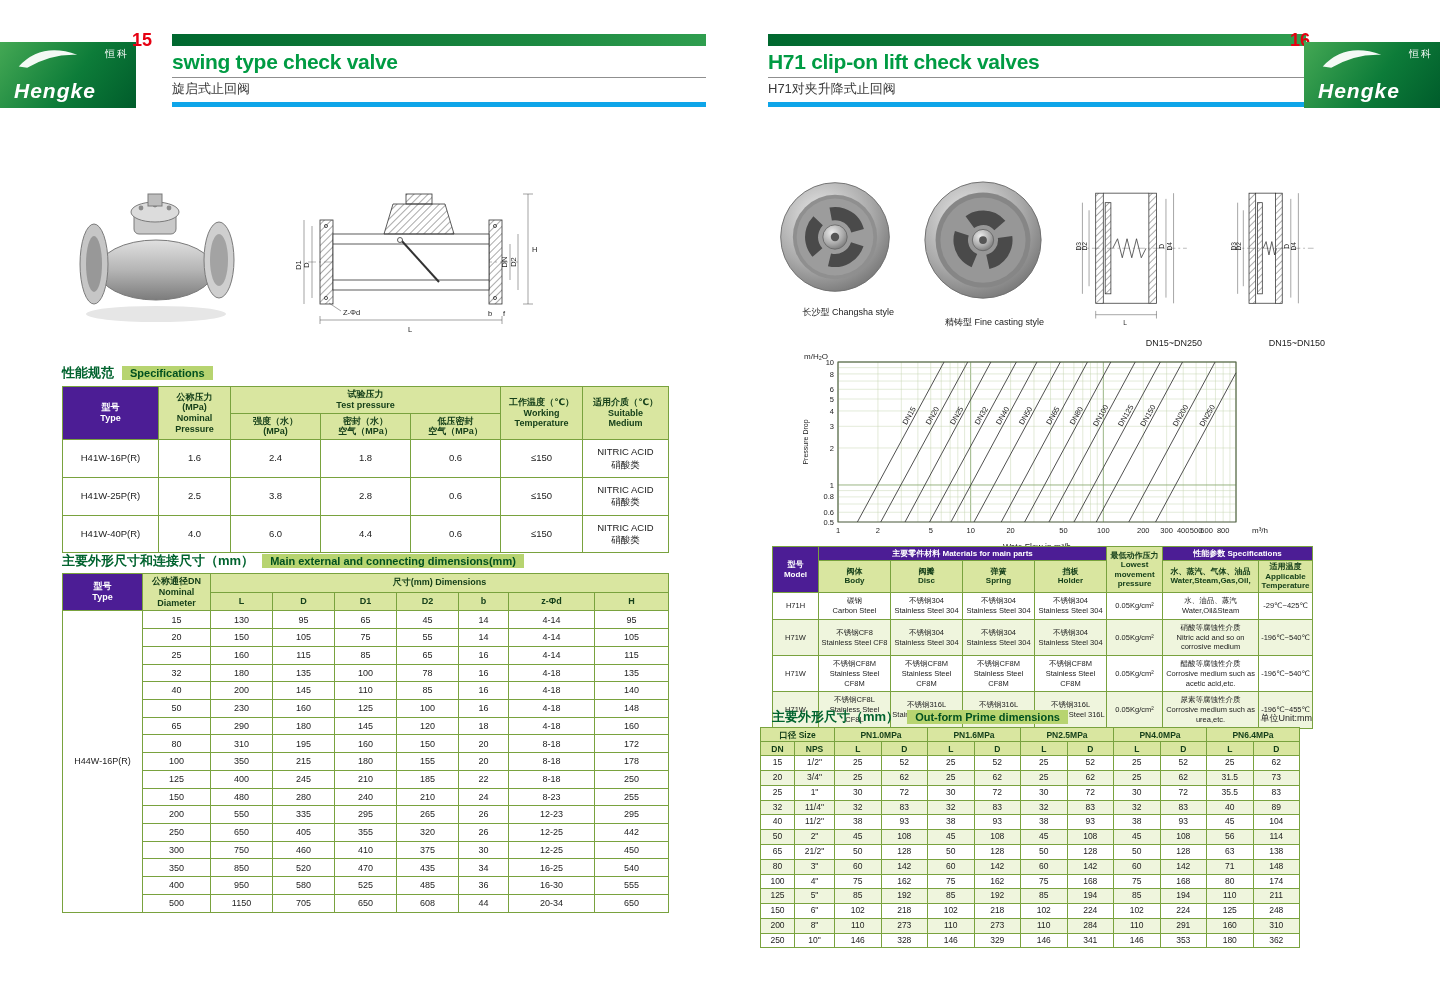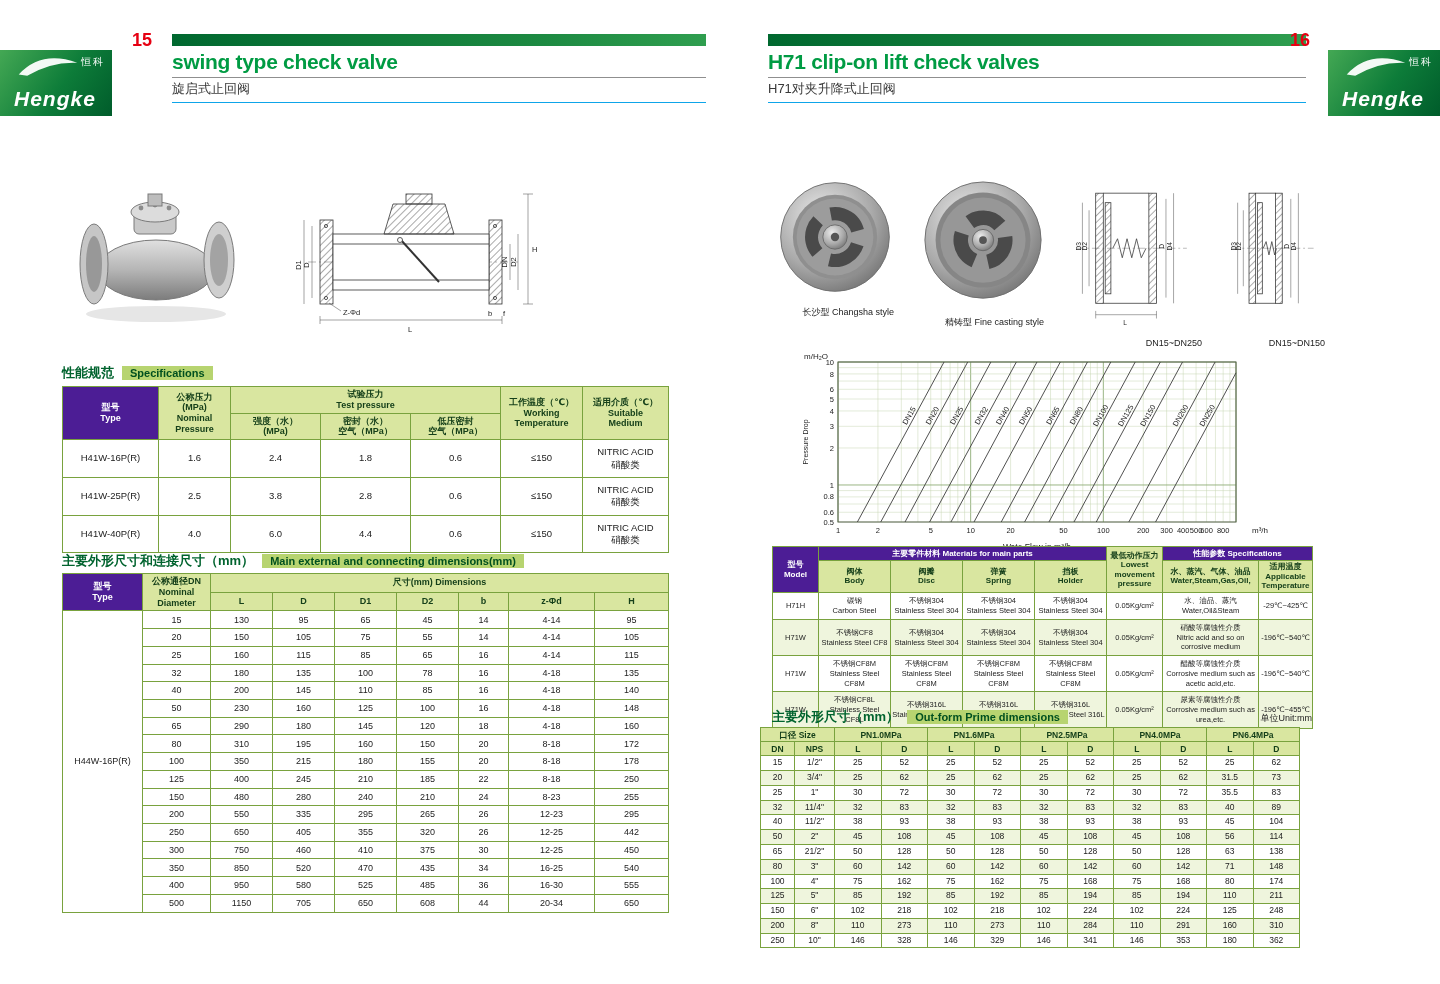--- a/index.html
+++ b/index.html
@@ -5,38 +5,38 @@
   *{box-sizing:border-box;margin:0;padding:0}
   html,body{width:1440px;height:984px;background:#fff;overflow:hidden;
     font-family:"Liberation Sans","DejaVu Sans",sans-serif;color:#222}
   .sheet{position:relative;width:1440px;height:984px;background:#fff}
   .page{position:absolute;top:0;width:720px;height:984px}
   #page-left{left:0}
   #page-right{left:720px}
 
   
   .page-header{position:absolute;top:34px;left:0;right:0;height:72px}
-  .logo-box{position:absolute;top:16px;width:112px;height:66px;overflow:hidden;
+  .logo-box{position:absolute;top:8px;width:136px;height:66px;overflow:hidden;
     background:linear-gradient(125deg,#44a854 0%,#0d7c39 55%,#005c2b 100%)}
   #page-left .logo-box{left:0}
   #page-right .logo-box{right:0}
   .logo-cn{position:absolute;top:5px;right:7px;color:#fff;font-size:10px;letter-spacing:2px}
   .logo-mark{position:absolute;left:8px;top:5px;width:80px;height:26px}
   .logo-text{position:absolute;left:14px;bottom:5px;color:#fff;font-style:italic;
     font-weight:bold;font-size:21px;letter-spacing:1px}
   .page-num{position:absolute;top:-4px;color:#e60012;font-size:18px;font-weight:bold}
   #page-left .page-num{left:132px}
   #page-right .page-num{right:130px}
   .title-wrap{position:absolute;top:0}
   #page-left .title-wrap{left:172px;right:14px}
   #page-right .title-wrap{left:48px;right:134px}
   .green-bar{height:12px;background:linear-gradient(90deg,#00682f,#1d8a42 70%,#2f9e4f)}
   .page-title{margin-top:4px;font-size:21px;font-weight:bold;color:#009b43;letter-spacing:-.3px}
   .title-divider{border-top:1px solid #8f8f8f;margin:3px 0 2px}
-  .page-subtitle{font-size:13px;color:#3a3a3a;padding-bottom:4px;border-bottom:1px solid #0ea5e9}
+  .page-subtitle{font-size:13px;color:#3a3a3a;padding-bottom:4px;border-bottom:5px solid #0ea5e9}
 
   
   #left-media{position:absolute;top:170px;left:56px;width:604px;height:178px;
     display:flex;align-items:flex-start;gap:40px}
   #right-media{position:absolute;top:178px;left:56px;width:648px;
     display:flex;align-items:flex-start;gap:28px}
   .media-item{display:flex;flex-direction:column;align-items:flex-end;gap:10px}
   .media-caption{font-size:9px;color:#222;white-space:nowrap}
 
   

